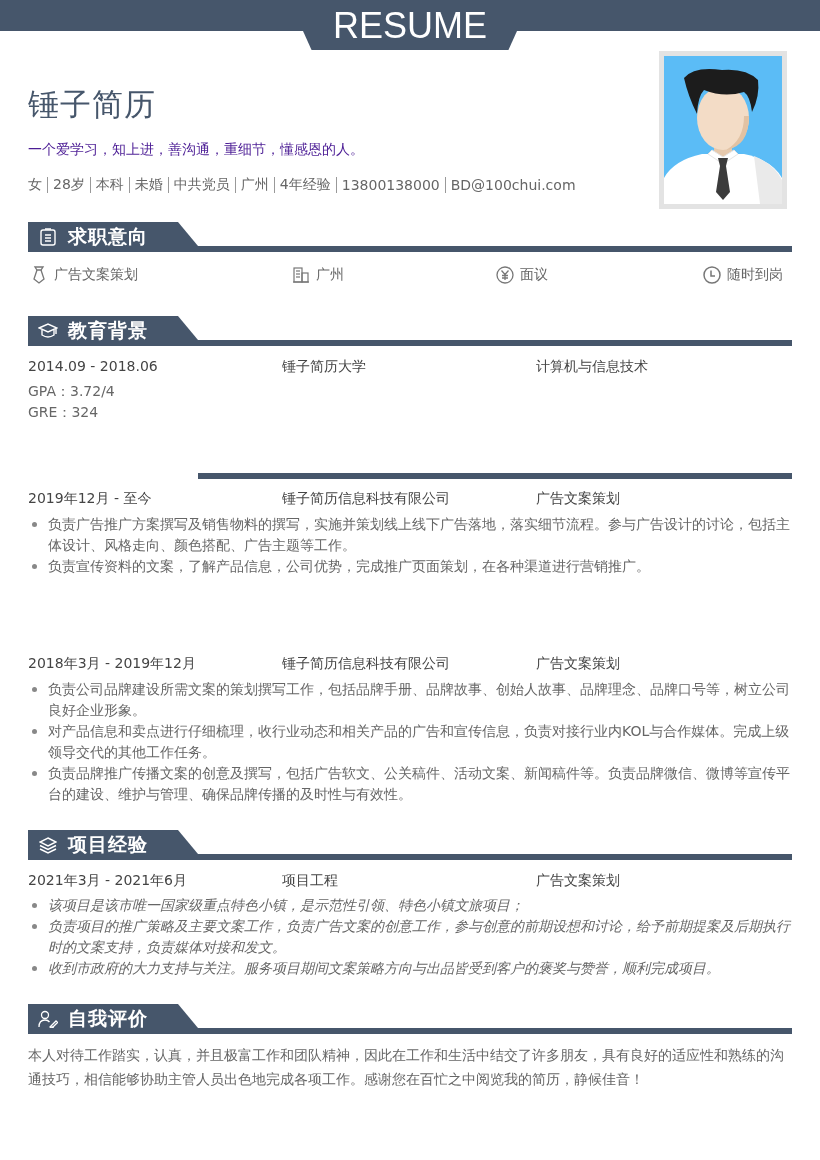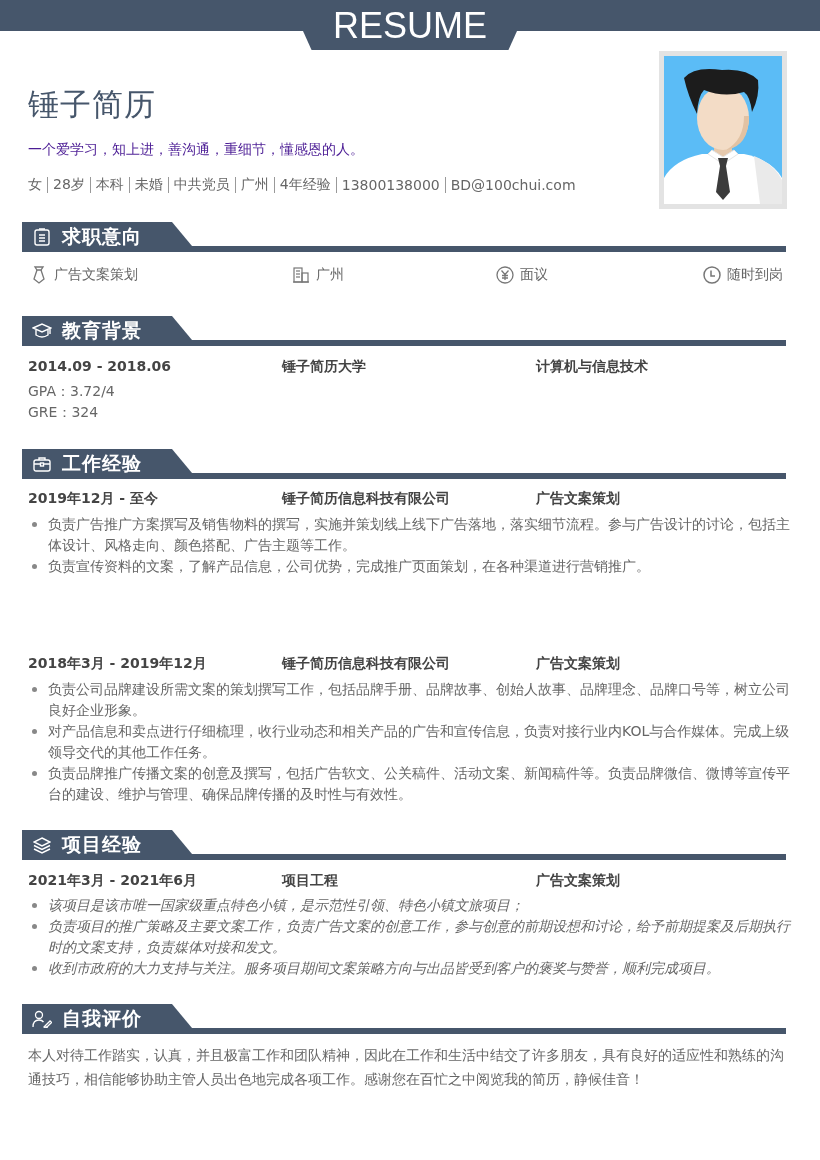--- a/index.html
+++ b/index.html
@@ -15,35 +15,35 @@
     .resume-tab span { color: #fff; font-size: 36px; font-family: "Liberation Sans", sans-serif; letter-spacing: 0px; margin-top: 2px; }
 
     .name { position: absolute; left: 28px; top: 84px; font-size: 31px; color: #46566b; font-weight: normal; letter-spacing: 1px; }
     .motto { position: absolute; left: 28px; top: 141px; font-size: 14px; color: #4c1d95; }
     .info { position: absolute; left: 28px; top: 176px; font-size: 14px; color: #666; display: flex; align-items: center; white-space: nowrap; }
     .info .sep { display: inline-block; width: 1px; height: 16px; background: #999; margin: 0 5px; }
 
     .photo { position: absolute; left: 659px; top: 51px; width: 128px; height: 158px; background: #e3e3e3; padding: 5px; }
     .photo-inner { width: 100%; height: 100%; background: #5bbcf6; position: relative; overflow: hidden; }
 
-    .section-head { position: absolute; left: 22px; width: 764px; height: 30px; }
+    .section-head { position: absolute; left: 28px; width: 764px; height: 30px; }
     .section-head .tab {
       position: absolute; left: 0; top: 0; width: 175px; height: 30px; background: #46566b;
       clip-path: polygon(0 0, 150px 0, 175px 30px, 0 30px);
       display: flex; align-items: center; padding-left: 10px;
     }
     .section-head .line { position: absolute; left: 170px; right: 0; top: 24px; height: 6px; background: #46566b; }
     .section-head .tab .ic { width: 20px; height: 20px; margin-right: 10px; display: flex; align-items: center; justify-content: center; }
     .section-head .tab .ttl { color: #fff; font-size: 19px; font-weight: bold; letter-spacing: 1px; }
 
     .intent-row { position: absolute; left: 28px; top: 266px; width: 764px; height: 22px; font-size: 14px; color: #666; }
     .intent-item { position: absolute; top: 0; display: flex; align-items: center; }
     .intent-item .ic { width: 18px; height: 18px; margin-right: 6px; display: flex; align-items: center; justify-content: center; }
 
-    .row3 { position: absolute; left: 28px; width: 764px; height: 20px; font-size: 14px; font-weight: bold; color: #444; }
+    .row3 { position: absolute; left: 28px; width: 764px; height: 20px; font-size: 14px; font-weight: normal; color: #444; }
     .row3 span { position: absolute; top: 0; }
     .row3 .c1 { left: 0; } .row3 .c2 { left: 254px; } .row3 .c3 { left: 508px; }
 
     .plain { position: absolute; left: 28px; font-size: 14px; color: #666; }
 
     ul.bullets { position: absolute; left: 28px; width: 764px; list-style: none; font-size: 14px; color: #666; line-height: 21px; }
     ul.bullets li { position: relative; padding-left: 20px; }
     ul.bullets li::before { content: ""; position: absolute; left: 4px; top: 8px; width: 5px; height: 5px; border-radius: 50%; background: #888; }
 
     .para { position: absolute; left: 28px; width: 764px; font-size: 14px; color: #666; line-height: 24px; }
@@ -168,31 +168,20 @@
 
 <div class="row3" style="top:358px;">
   <span class="c1">2014.09 - 2018.06</span>
   <span class="c2">锤子简历大学</span>
   <span class="c3">计算机与信息技术</span>
 </div>
 <div class="plain" style="top:383px;">GPA：3.72/4</div>
 <div class="plain" style="top:404px;">GRE：324</div>
 
 <div class="section-head" style="top:449px;">
-  <div class="tab">
-    <span class="ic">
-      <svg width="18" height="16" viewBox="0 0 18 16" fill="none" stroke="#fff" stroke-width="1.4">
-          <rect x="1" y="4" width="16" height="11" rx="2"></rect>
-          <path d="M6 4 L6 2 L12 2 L12 4"></path>
-          <path d="M1 8 L17 8"></path>
-          <rect x="7.5" y="7" width="3" height="3" fill="#46566b"></rect>
-        </svg>
-    </span>
-    <span class="ttl">工作经验</span>
-  </div>
   <div class="line"></div>
 </div>
 
 <div class="row3" style="top:490px;">
   <span class="c1">2019年12月 - 至今</span>
   <span class="c2">锤子简历信息科技有限公司</span>
   <span class="c3">广告文案策划</span>
 </div>
 <ul class="bullets" style="top:514px;">
   <li>负责广告推广方案撰写及销售物料的撰写，实施并策划线上线下广告落地，落实细节流程。参与广告设计的讨论，包括主体设计、风格走向、颜色搭配、广告主题等工作。</li>

